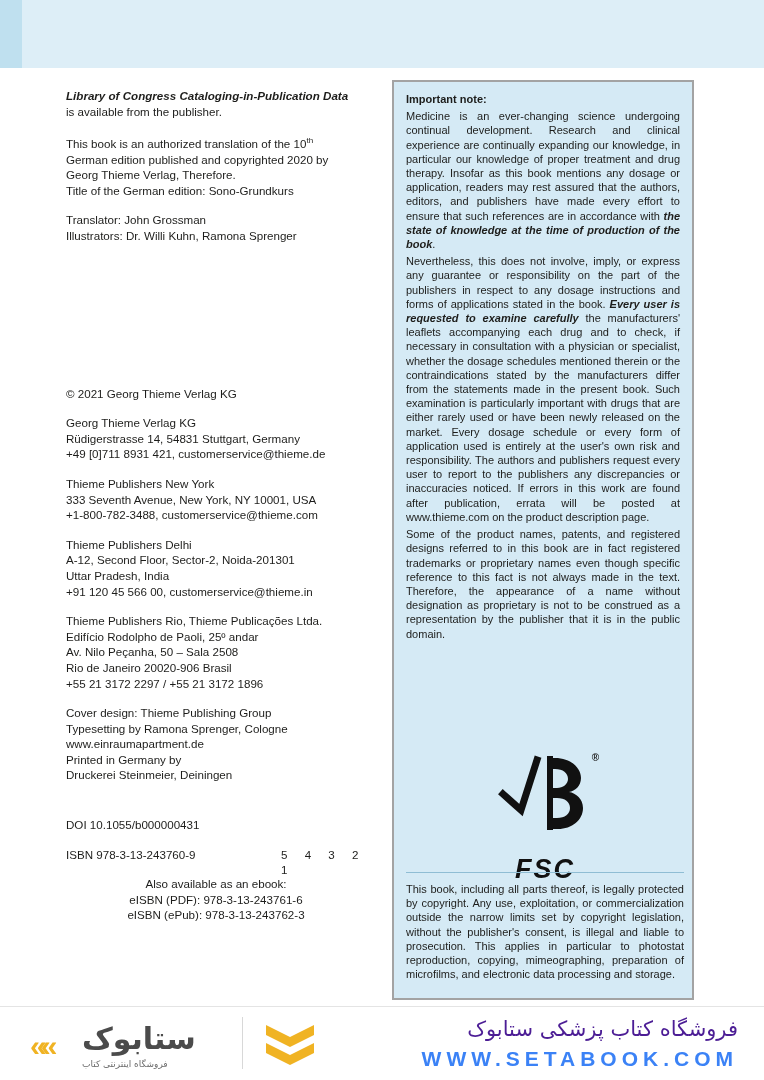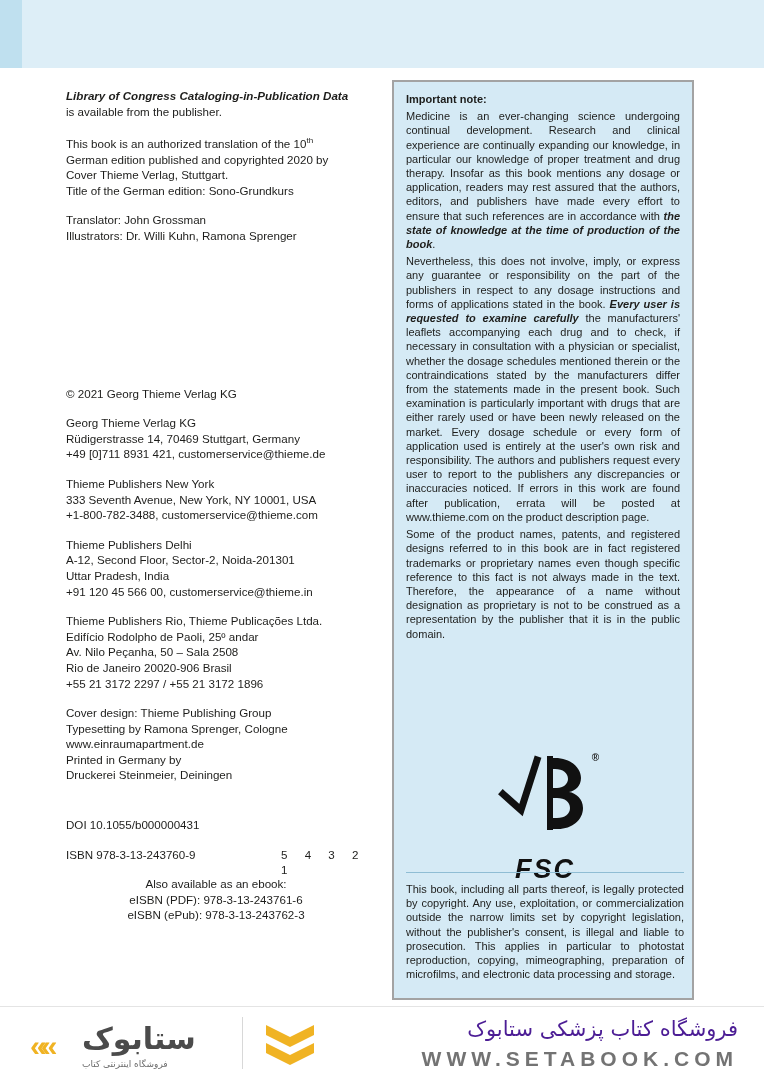--- a/index.html
+++ b/index.html
@@ -239,21 +239,21 @@
   .footer-fa {
     font-size: 21px;
     color: #4c1d95;
     font-family: "DejaVu Sans", sans-serif;
     direction: rtl;
     line-height: 28px;
   }
   .footer-url {
     font-size: 21px;
     letter-spacing: 5px;
-    color: #737373;
+    color: #3b82f6;
     font-weight: bold;
     margin-top: 4px;
   }
 </style>
 </head>
 <body>
 
 <div class="page">
 
   <div class="top-band"></div>
@@ -264,38 +264,38 @@
     <div class="left-col">
 
       <p>
         <span class="bold">Library of Congress Cataloging-in-Publication Data</span><br>
         <span>is available from the publisher.</span>
       </p>
 
       <p>
         <span>This book is an authorized translation of the 10</span><sup>th</sup><br>
         <span>German edition published and copyrighted 2020 by</span><br>
-        <span>Cover Thieme Verlag, Stuttgart.</span><br>
+        <span>Georg Thieme Verlag, Therefore.</span><br>
         <span>Title of the German edition: Sono-Grundkurs</span>
       </p>
 
       <p>
         <span>Translator: John Grossman</span><br>
         <span>Illustrators: Dr. Willi Kuhn, Ramona Sprenger</span>
       </p>
 
       <div class="spacer-lg"></div>
 
       <p>
         <span>© 2021 Georg Thieme Verlag KG</span>
       </p>
 
       <p>
         <span>Georg Thieme Verlag KG</span><br>
-        <span>Rüdigerstrasse 14, 70469 Stuttgart, Germany</span><br>
+        <span>Rüdigerstrasse 14, 54831 Stuttgart, Germany</span><br>
         <span>+49 [0]711 8931 421, customerservice@thieme.de</span>
       </p>
 
       <p>
         <span>Thieme Publishers New York</span><br>
         <span>333 Seventh Avenue, New York, NY 10001, USA</span><br>
         <span>+1-800-782-3488, customerservice@thieme.com</span>
       </p>
 
       <p>

